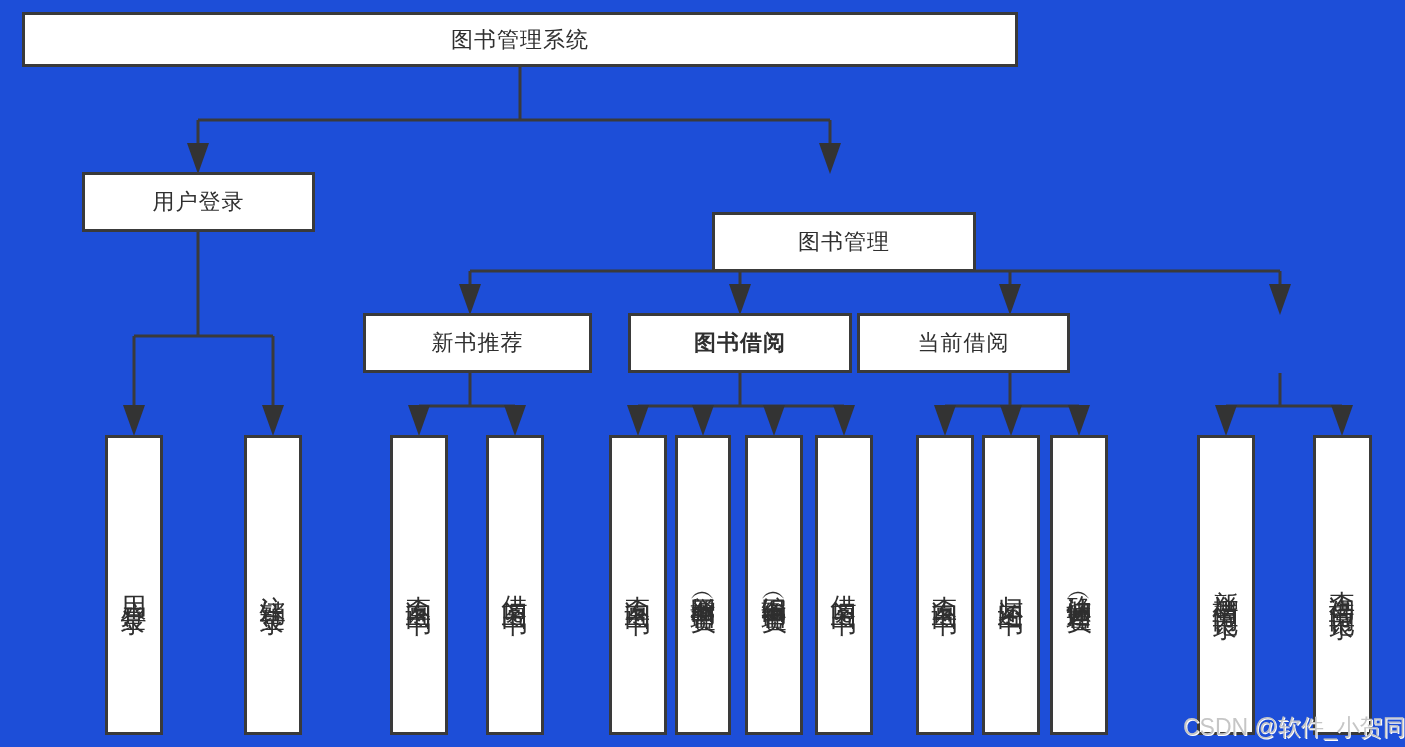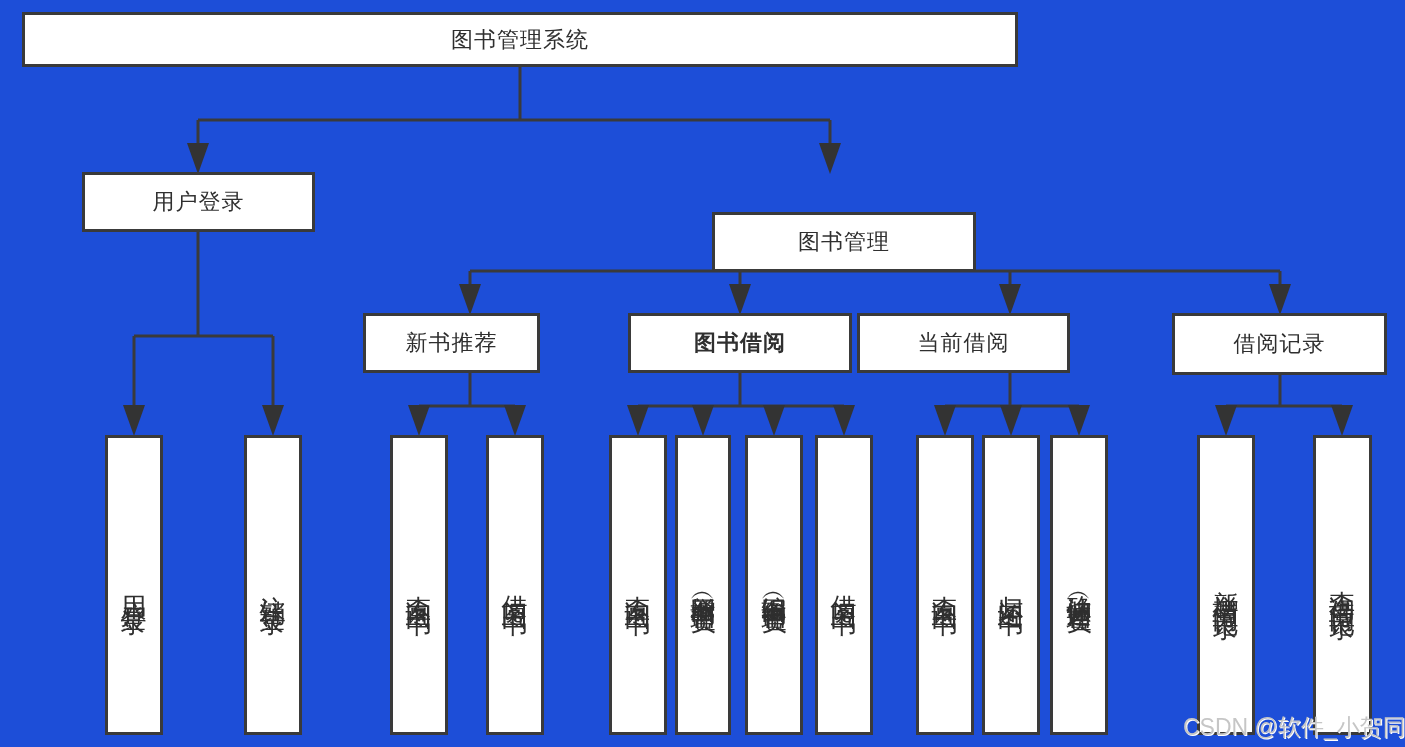--- a/index.html
+++ b/index.html
@@ -84,31 +84,28 @@
     <span class="hlabel">图书管理系统</span>
   </div>
 
   <div class="node" style="left:82px;top:172px;width:233px;height:60px;">
     <span class="hlabel">用户登录</span>
   </div>
   <div class="node" style="left:712px;top:172px;width:264px;height:60px;margin-top:40px;">
     <span class="hlabel">图书管理</span>
   </div>
 
-  <div class="node" style="left:363px;top:313px;width:177px;height:60px;text-align:center;">
+  <div class="node" style="left:363px;top:313px;width:229px;height:60px;text-align:center;">
     <span class="hlabel">新书推荐</span>
   </div>
   <div class="node" style="left:628px;top:313px;width:224px;height:60px;font-weight:bold;">
     <span class="hlabel">图书借阅</span>
   </div>
   <div class="node" style="left:857px;top:313px;width:213px;height:60px;">
     <span class="hlabel">当前借阅</span>
-  </div>
-  <div class="node" style="left:1172px;top:313px;width:215px;height:62px;">
-    <span class="hlabel">借阅记录</span>
   </div>
 
   <div class="node leaf" style="left:105px;top:435px;width:58px;height:300px;">
     <span class="vlabel">用户登录</span>
   </div>
   <div class="node leaf" style="left:244px;top:435px;width:58px;height:300px;">
     <span class="vlabel">注销登录</span>
   </div>
 
   <div class="node leaf" style="left:390px;top:435px;width:58px;height:300px;">

